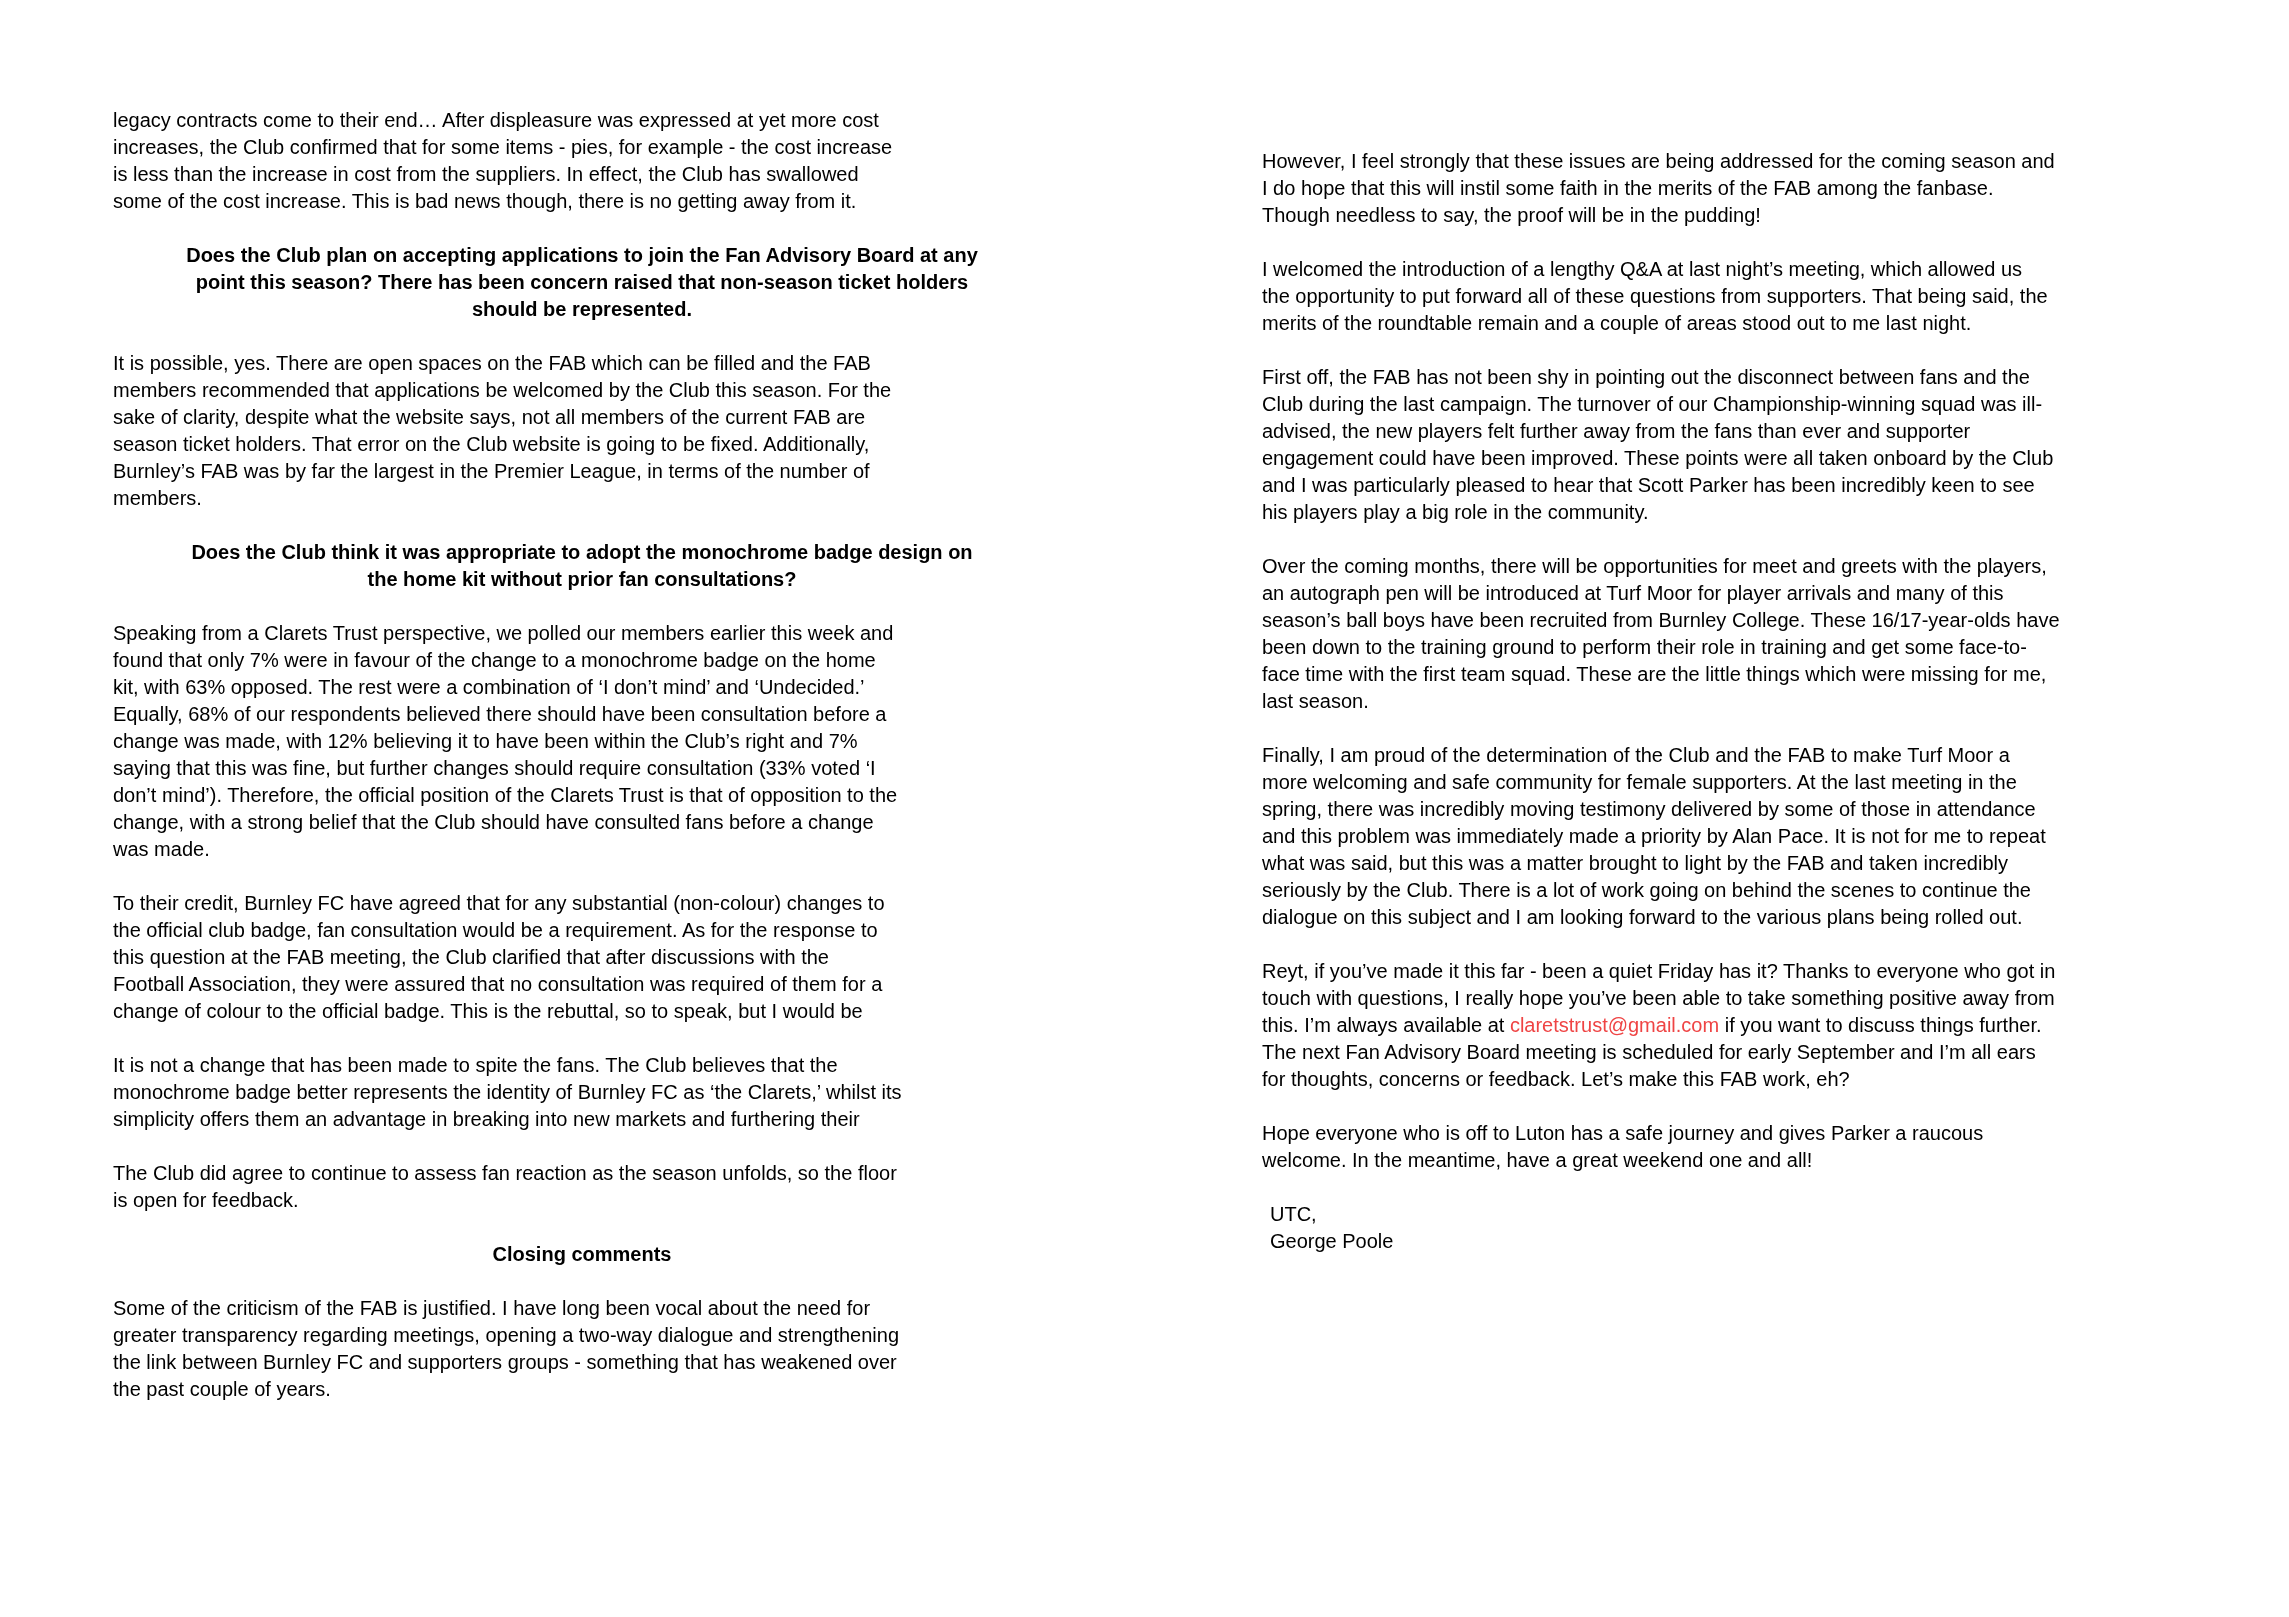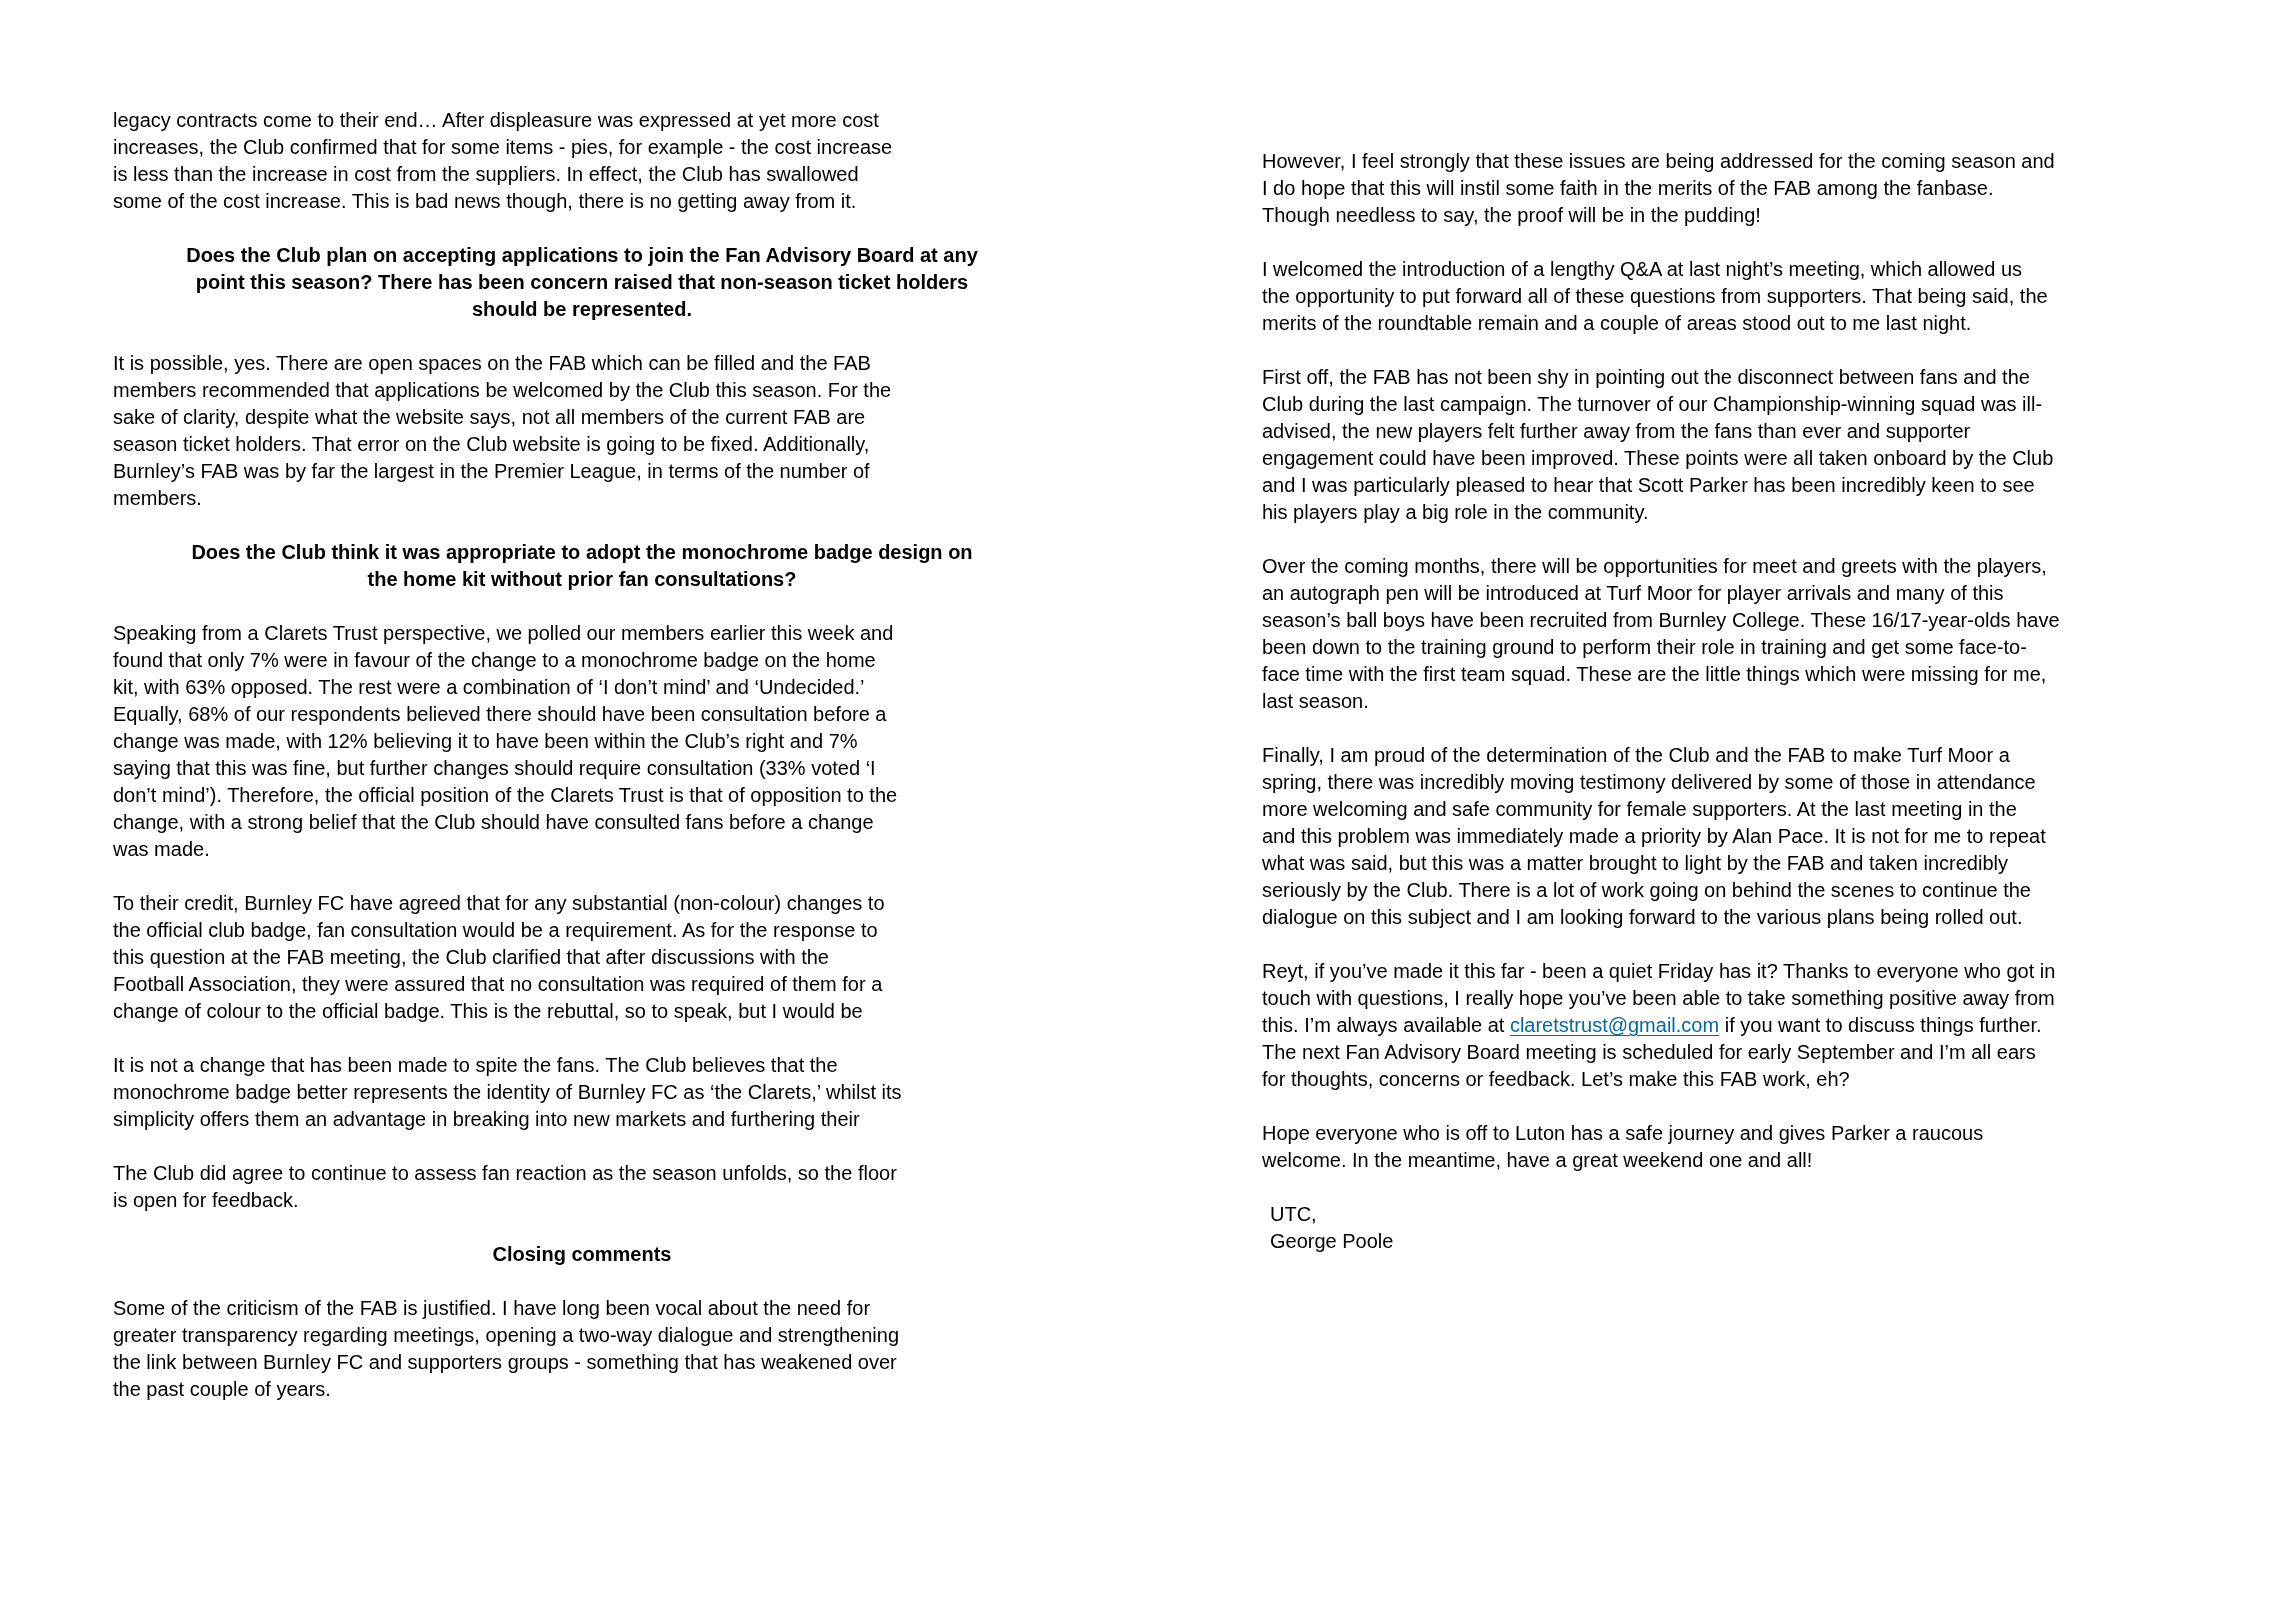--- a/index.html
+++ b/index.html
@@ -38,22 +38,21 @@
     .para.bold {
       font-weight: bold;
       text-align: center;
     }
     .line {
       display: block;
       white-space: nowrap;
       height: 27px;
     }
     .email-link {
-      color: #0369a1;
-      text-decoration: underline;
+      color: #ef4444;
       text-decoration-thickness: 0.9px;
       text-underline-offset: 2.8px;
       cursor: pointer;
     }
     .signoff {
       margin: 16px;
     }
   </style>
 </head>
 <body>
@@ -143,22 +142,22 @@
       <div class="para">
         <span class="line">Over the coming months, there will be opportunities for meet and greets with the players,</span>
         <span class="line">an autograph pen will be introduced at Turf Moor for player arrivals and many of this</span>
         <span class="line">season’s ball boys have been recruited from Burnley College. These 16/17-year-olds have</span>
         <span class="line">been down to the training ground to perform their role in training and get some face-to-</span>
         <span class="line">face time with the first team squad. These are the little things which were missing for me,</span>
         <span class="line">last season.</span>
       </div>
       <div class="para">
         <span class="line">Finally, I am proud of the determination of the Club and the FAB to make Turf Moor a</span>
+        <span class="line">more welcoming and safe community for female supporters. At the last meeting in the</span>
         <span class="line">spring, there was incredibly moving testimony delivered by some of those in attendance</span>
-        <span class="line">more welcoming and safe community for female supporters. At the last meeting in the</span>
         <span class="line">and this problem was immediately made a priority by Alan Pace. It is not for me to repeat</span>
         <span class="line">what was said, but this was a matter brought to light by the FAB and taken incredibly</span>
         <span class="line">seriously by the Club. There is a lot of work going on behind the scenes to continue the</span>
         <span class="line">dialogue on this subject and I am looking forward to the various plans being rolled out.</span>
       </div>
     </div>
 
   <div class="para">
     <span class="line">Reyt, if you’ve made it this far - been a quiet Friday has it? Thanks to everyone who got in</span>
     <span class="line">touch with questions, I really hope you’ve been able to take something positive away from</span>

